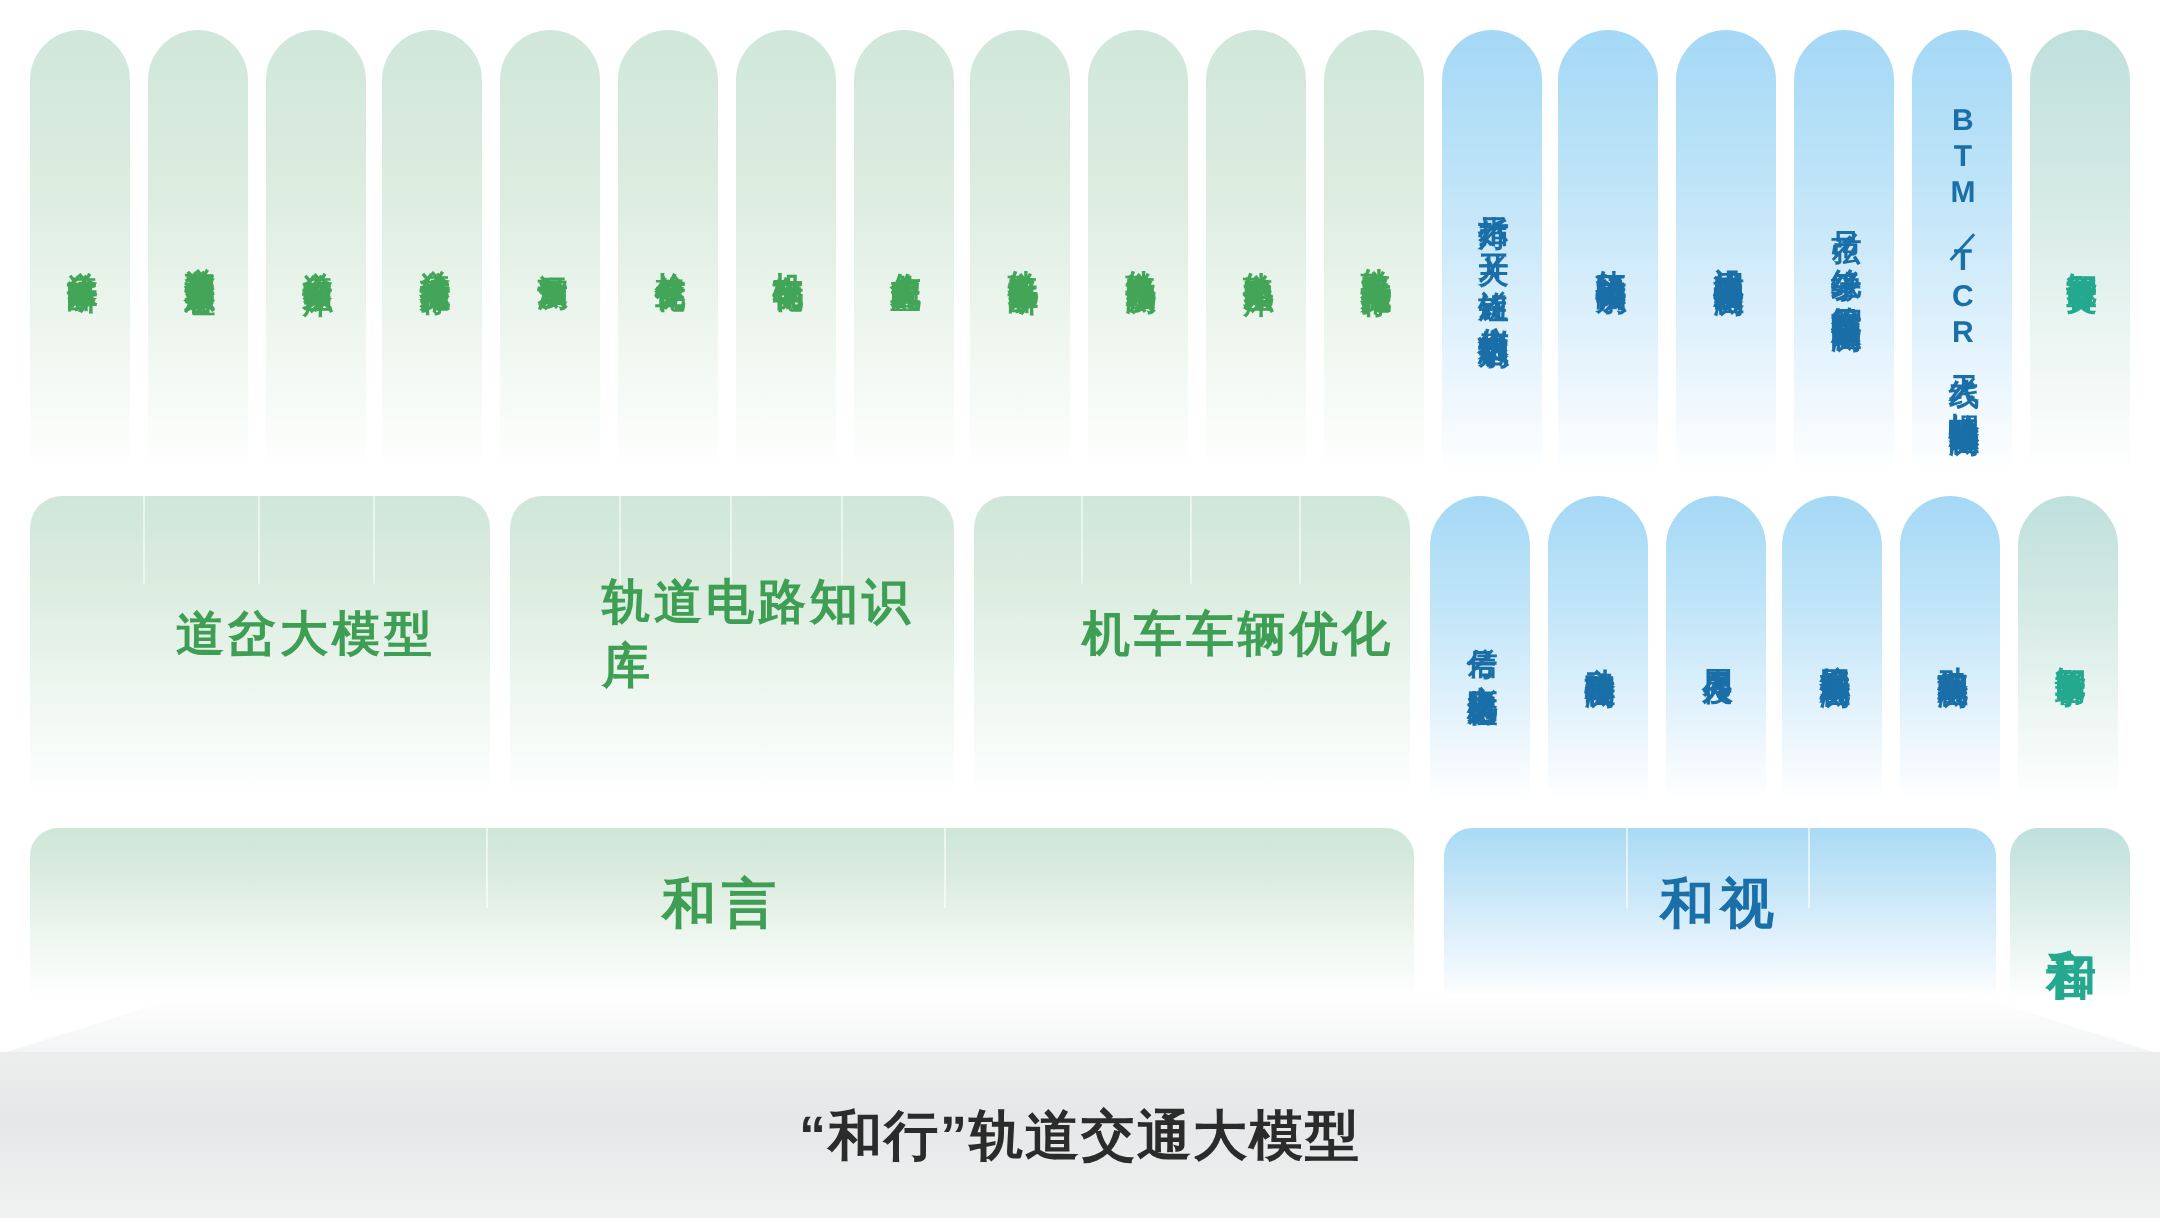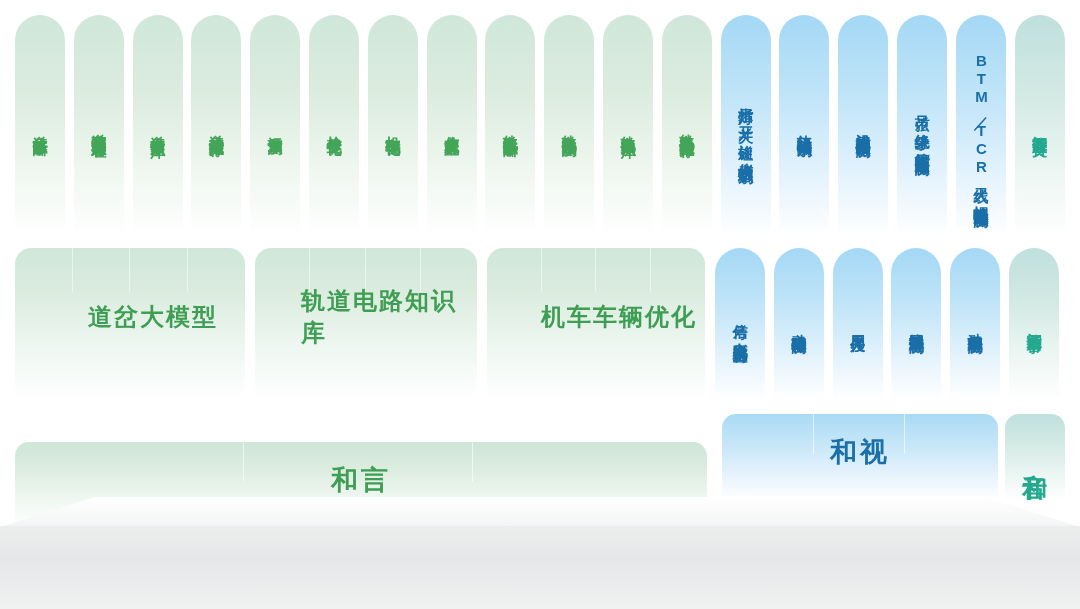--- a/index.html
+++ b/index.html
@@ -207,30 +207,31 @@
       </div>
       <div class="pill col2 blue" style="left: 950.2px; width: 50px;">
         <div class="vtext">动车组外观检测</div>
       </div>
       <div class="pill col2 teal" style="left: 1009px; width: 50px;">
         <div class="vtext">智能语音助手</div>
       </div>
     </div>
 
   <div id="row3">
-      <div class="pill row3 green" style="left: 15px; width: 692px; margin-top: 28px;">
+      <div class="pill row3 green" style="left: 15px; width: 692px;">
         <span class="seam" style="left: 228.36px;"></span>
         <span class="seam" style="left: 456.72px;"></span>
         <div class="label">和言</div>
       </div>
       <div class="pill row3 blue" style="left: 722px; width: 276px;">
         <span class="seam" style="left: 91.08px;"></span>
         <span class="seam" style="left: 182.16px;"></span>
         <div class="label">和视</div>
       </div>
       <div class="pill row3 teal" style="left: 1005px; width: 60px;">
         <div class="label">和音</div>
       </div>
     </div>
 
   <div class="platform-top"></div>
   <div class="platform-face"></div>
+  <div class="platform-title">“和行”轨道交通大模型</div>
 </div>
 
 </body></html>

